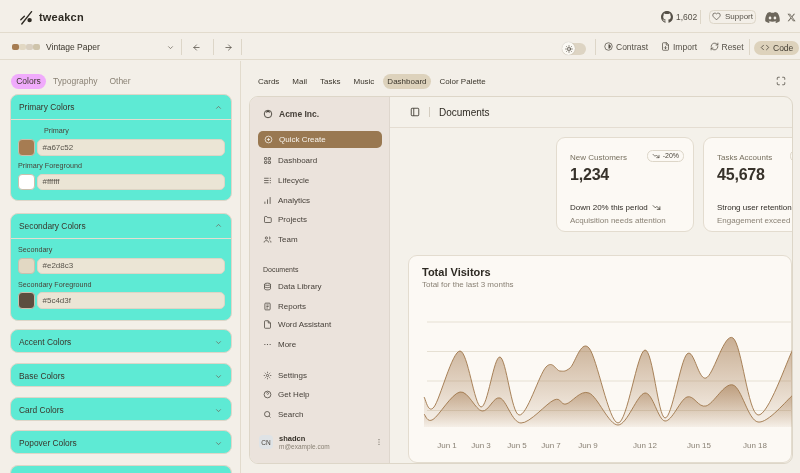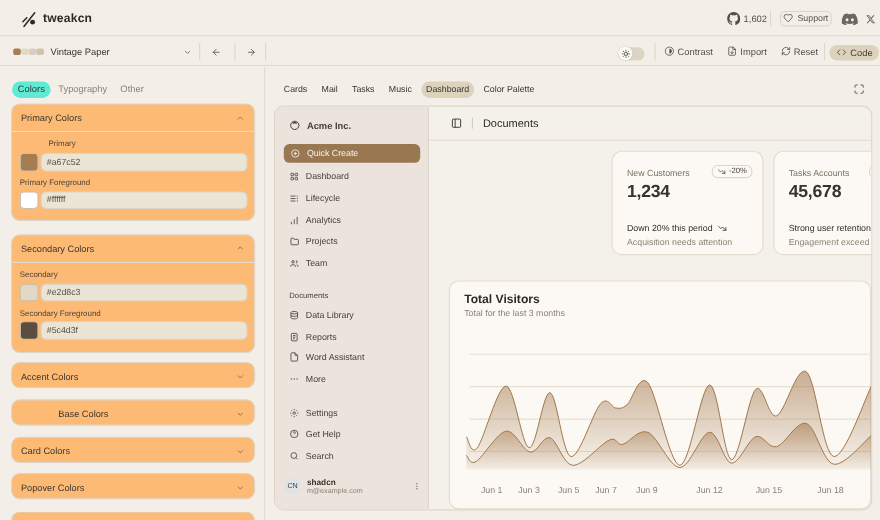--- a/index.html
+++ b/index.html
@@ -22,21 +22,21 @@
 #hdr2-left { position:absolute; left:0; top:0; width:241px; height:27px; }
 .sw { width:6.6px; height:6.6px; border-radius:2px; }
 .tool { position:absolute; top:0; height:27px; display:flex; align-items:center; gap:3px; font-size:8.5px; color:#555047; }
 #code-btn { position:absolute; left:754px; top:7.5px; display:flex; align-items:center; gap:3px; font-size:8.5px; font-weight:500; background:#ddd2bc; border-radius:7px; height:14px; padding:0 6px; color:#433d33; }
 #switch { position:absolute; left:562px; top:9.5px; width:23.5px; height:12px; background:#ddd4c3; border-radius:7px; }
 #switch .knob { position:absolute; left:0; top:-0.5px; width:13px; height:13px; background:#fbf9f4; border-radius:50%; display:flex; align-items:center; justify-content:center; box-shadow:0 0 1px rgba(0,0,0,.25); }
 
 
 #sidebar { left:0; top:61px; width:241px; height:412px; border-right:1px solid #e2dbcd; }
 .tab-pill { border-radius:8px; height:15px; display:flex; align-items:center; font-size:8.5px; }
-.card { position:absolute; left:10px; width:222px; background:#fdba74; border:1px solid #ddd6c8; border-radius:8px; }
+.card { position:absolute; left:10px; width:222px; background:#5eead4; border:1px solid #ddd6c8; border-radius:8px; }
 .card .chead { height:24px; display:flex; align-items:center; padding:0 8px; font-size:8.4px; font-weight:500; color:#3a352b; }
 .card .chead .chev { margin-left:auto; }
 .clabel { position:absolute; left:7px; font-size:7.2px; color:#4a443a; height:8px; line-height:8px; }
 .crow { position:absolute; left:7px; right:6px; display:flex; align-items:center; gap:2px; }
 .cswatch { width:16.5px; height:16.5px; border-radius:4px; border:1px solid #c9c0ae; flex:none; }
 .cinput { flex:1; height:16.5px; background:#ebe5d5; border:1px solid #ddd5c5; border-radius:5px; display:flex; align-items:center; padding-left:5px; font-size:8px; color:#57534a; }
 
 
 #content { left:242px; top:61px; width:558px; height:332px; }
 #demo-tabs { height:35px; display:flex; align-items:center; padding-left:9.5px; }
@@ -150,21 +150,21 @@
   <div id="code-btn">
       <svg width="10" height="9" viewBox="0 0 24 24" fill="none" stroke="#433d33" stroke-width="2" stroke-linecap="round" stroke-linejoin="round">
         <path d="m16 18 6-6-6-6M8 6l-6 6 6 6"></path>
       </svg>
       <span>Code</span>
     </div>
 </div>
 
 <div class="abs" id="sidebar">
   <div class="row" style="position:absolute; left:11px; top:12.5px;">
-    <div class="tab-pill" style="background:#5eead4; color:#3a352b; width:35px; justify-content:center;">Colors</div>
+    <div class="tab-pill" style="background:#f0abfc; color:#3a352b; width:35px; justify-content:center;">Colors</div>
     <div class="tab-pill muted" style="margin-left:7px;">Typography</div>
     <div class="tab-pill muted" style="margin-left:12px;">Other</div>
   </div>
 
   <div class="card" style="top:33px; height:107px;">
     <div class="chead">Primary Colors
       <svg class="chev" width="9" height="9" viewBox="0 0 24 24" fill="none" stroke="#6d675c" stroke-width="2">
           <path d="m18 15-6-6-6 6"></path>
         </svg>
     </div>
@@ -200,21 +200,21 @@
       </div>
   </div>
 
   <div class="card" style="top:268px; height:24px;">
     <div class="chead" style="font-weight:400;">Accent Colors
       <svg class="chev" width="9" height="9" viewBox="0 0 24 24" fill="none" stroke="#6d675c" stroke-width="2">
           <path d="m6 9 6 6 6-6"></path>
         </svg>
     </div>
   </div>
-  <div class="card" style="top:302px; height:24px;padding-left:34px;">
+  <div class="card" style="top:302px; height:24px;">
     <div class="chead" style="font-weight:400;">Base Colors
       <svg class="chev" width="9" height="9" viewBox="0 0 24 24" fill="none" stroke="#6d675c" stroke-width="2">
           <path d="m6 9 6 6 6-6"></path>
         </svg>
     </div>
   </div>
   <div class="card" style="top:336px; height:24px;">
     <div class="chead" style="font-weight:400;">Card Colors
       <svg class="chev" width="9" height="9" viewBox="0 0 24 24" fill="none" stroke="#6d675c" stroke-width="2">
           <path d="m6 9 6 6 6-6"></path>

